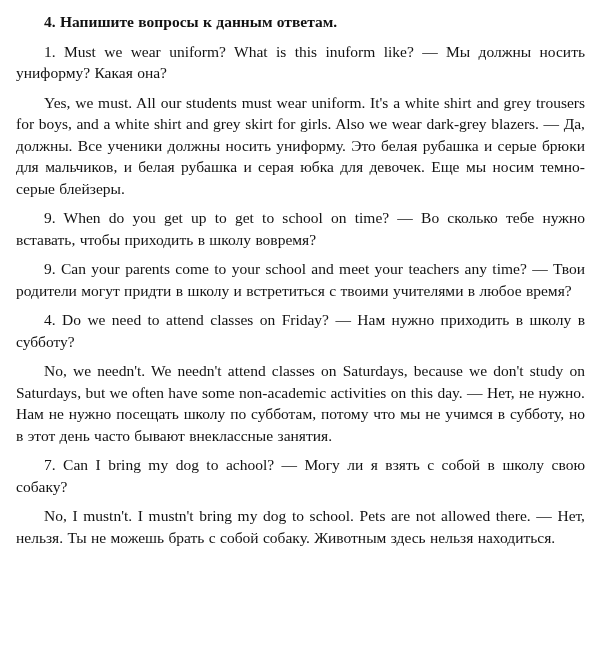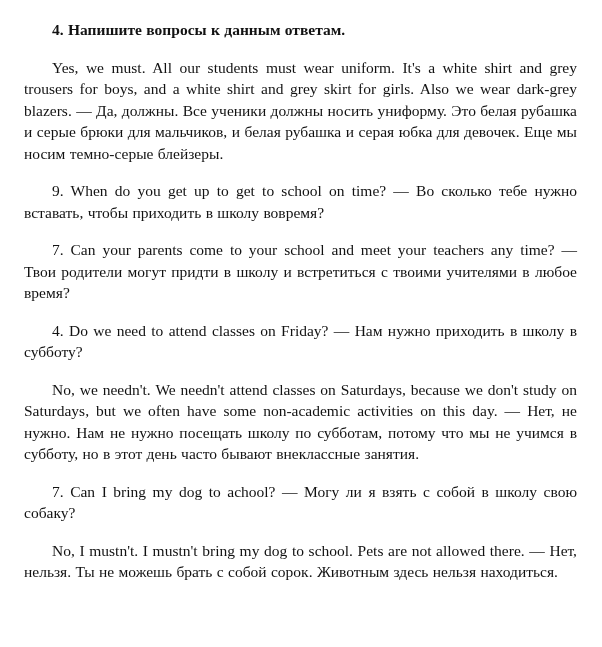--- a/index.html
+++ b/index.html
@@ -16,34 +16,35 @@
     line-height: 21.5px;
     color: #121212;
   }
   .page {
     box-sizing: border-box;
     width: 602px;
     height: 647px;
     padding: 3px 9px 0 8px;
   }
   .page p {
-    margin: 16px;
+    margin: 8px;
     text-align: justify;
     text-indent: 28px;
     word-spacing: 0.5px;
   }
   .page p.title {
     font-weight: bold;
   }
 </style>
 </head>
 <body>
 
 <div class="page">
   <p class="title">4. Напишите вопросы к данным ответам.</p>
+  <p>1. Must we wear uniform? What is this inuform like? — Мы должны носить униформу? Какая она?</p>
   <p>Yes, we must. All our students must wear uniform. It's a white shirt and grey trousers for boys, and a white shirt and grey skirt for girls. Also we wear dark-grey blazers. — Да, должны. Все ученики должны носить униформу. Это белая рубашка и серые брюки для мальчиков, и белая рубашка и серая юбка для девочек. Еще мы носим темно-серые блейзеры.</p>
   <p>9. When do you get up to get to school on time? — Во сколько тебе нужно вставать, чтобы приходить в школу вовремя?</p>
-  <p>7. Can your parents come to your school and meet your teachers any time? — Твои родители могут придти в школу и встретиться с твоими учителями в любое время?</p>
+  <p>9. Can your parents come to your school and meet your teachers any time? — Твои родители могут придти в школу и встретиться с твоими учителями в любое время?</p>
   <p>4. Do we need to attend classes on Friday? — Нам нужно приходить в школу в субботу?</p>
   <p>No, we needn't. We needn't attend classes on Saturdays, because we don't study on Saturdays, but we often have some non-academic activities on this day. — Нет, не нужно. Нам не нужно посещать школу по субботам, потому что мы не учимся в субботу, но в этот день часто бывают внеклассные занятия.</p>
   <p>7. Can I bring my dog to achool? — Могу ли я взять с собой в школу свою собаку?</p>
-  <p>No, I mustn't. I mustn't bring my dog to school. Pets are not allowed there. — Нет, нельзя. Ты не можешь брать с собой сорок. Животным здесь нельзя находиться.</p>
+  <p>No, I mustn't. I mustn't bring my dog to school. Pets are not allowed there. — Нет, нельзя. Ты не можешь брать с собой собаку. Животным здесь нельзя находиться.</p>
 </div>
 
 </body></html>

